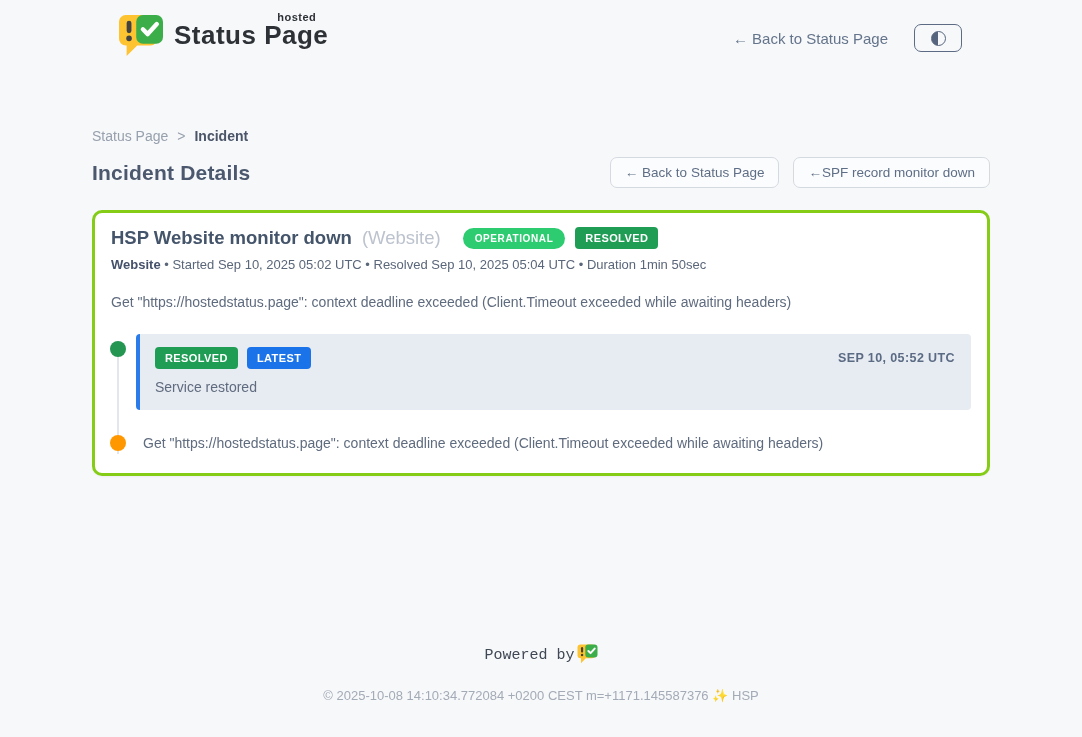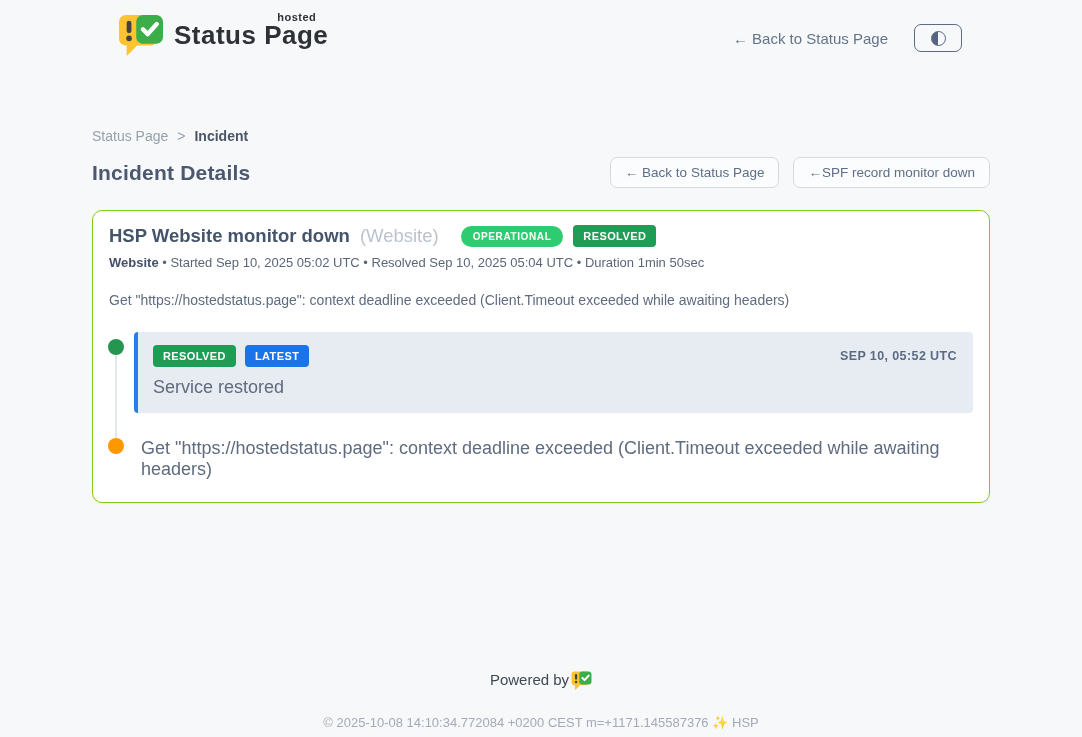--- a/index.html
+++ b/index.html
@@ -56,21 +56,21 @@
     font-family:inherit;
     font-size:13.5px; color:#5e6e86;
     background:#fbfcfd; border:1px solid #d5dae1; border-radius:7px;
     padding:7px 14px; cursor:pointer; white-space:nowrap;
   }
 
   
   .card {
     margin-top:22px;
     background:#ffffff;
-    border:1px solid #84cc16;
+    border:3px solid #84cc16;
     border-radius:10px;
     box-shadow:0 1px 2px rgba(20,30,50,0.04);
     padding:14px 16px 22px 16px;
   }
   .card-title-row { display:flex; align-items:center; gap:10px; }
   .card-title { font-size:18.5px; font-weight:700; color:#44546a; }
   .card-title-component { font-size:18.5px; font-weight:400; color:#bcc3ce; }
   .pill {
     font-size:10px; font-weight:700; color:#fff; letter-spacing:0.6px;
     padding:5px 12px; border-radius:999px; margin-left:12px;
@@ -103,28 +103,28 @@
   .t-box {
     margin-left:25px;
     background:#e7ebf2;
     border-left:4px solid #2b7cea;
     border-radius:4px;
     padding:13px 16px 15px 15px;
   }
   .t-head { display:flex; justify-content:space-between; align-items:center; }
   .t-badges { display:flex; gap:9px; }
   .t-time { font-size:12.5px; font-weight:700; color:#5b6b84; letter-spacing:0.4px; }
-  .t-msg { margin-top:10px; font-size:18px; color:#5f6b7e; }
+  .t-msg { margin-top:10px; font-size:14px; color:#5f6b7e; }
   .t-entry-plain { margin-top:25px; }
   .t-plain-body { margin-left:32px; }
   .t-plain-body .t-msg { margin-top:9px; }
 
   
   .footer { margin-top:168px; text-align:center; }
-  .powered { display:flex; align-items:flex-start; justify-content:center; gap:2px; }
+  .powered { display:flex; align-items:flex-end; justify-content:center; gap:2px;font-family:Liberation Mono, monospace; }
   .powered-label { font-size:15px; color:#3f4854; }
   .powered-logo { cursor:pointer; display:inline-flex; }
   .copyright { margin-top:24px; font-size:13px; color:#a3abb6; }
 </style>
 </head>
 <body>
 
 <div class="header-inner">
   <div class="logo">
     <span>

